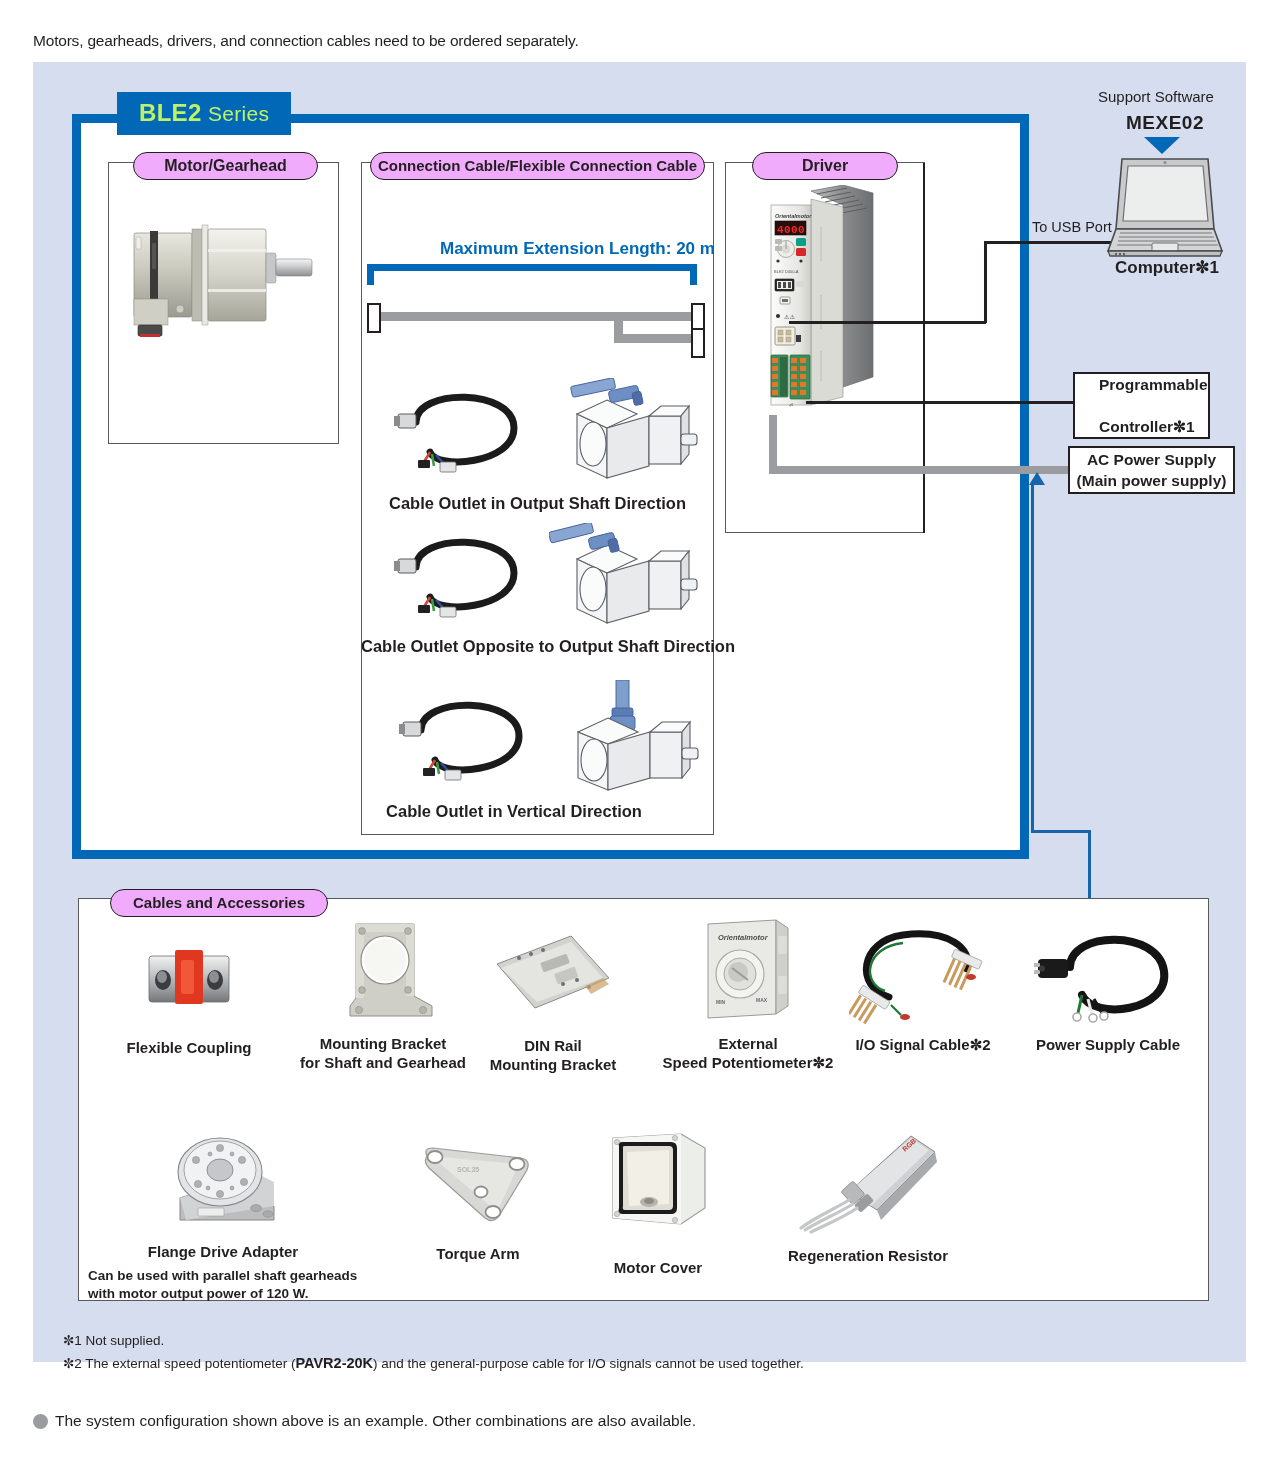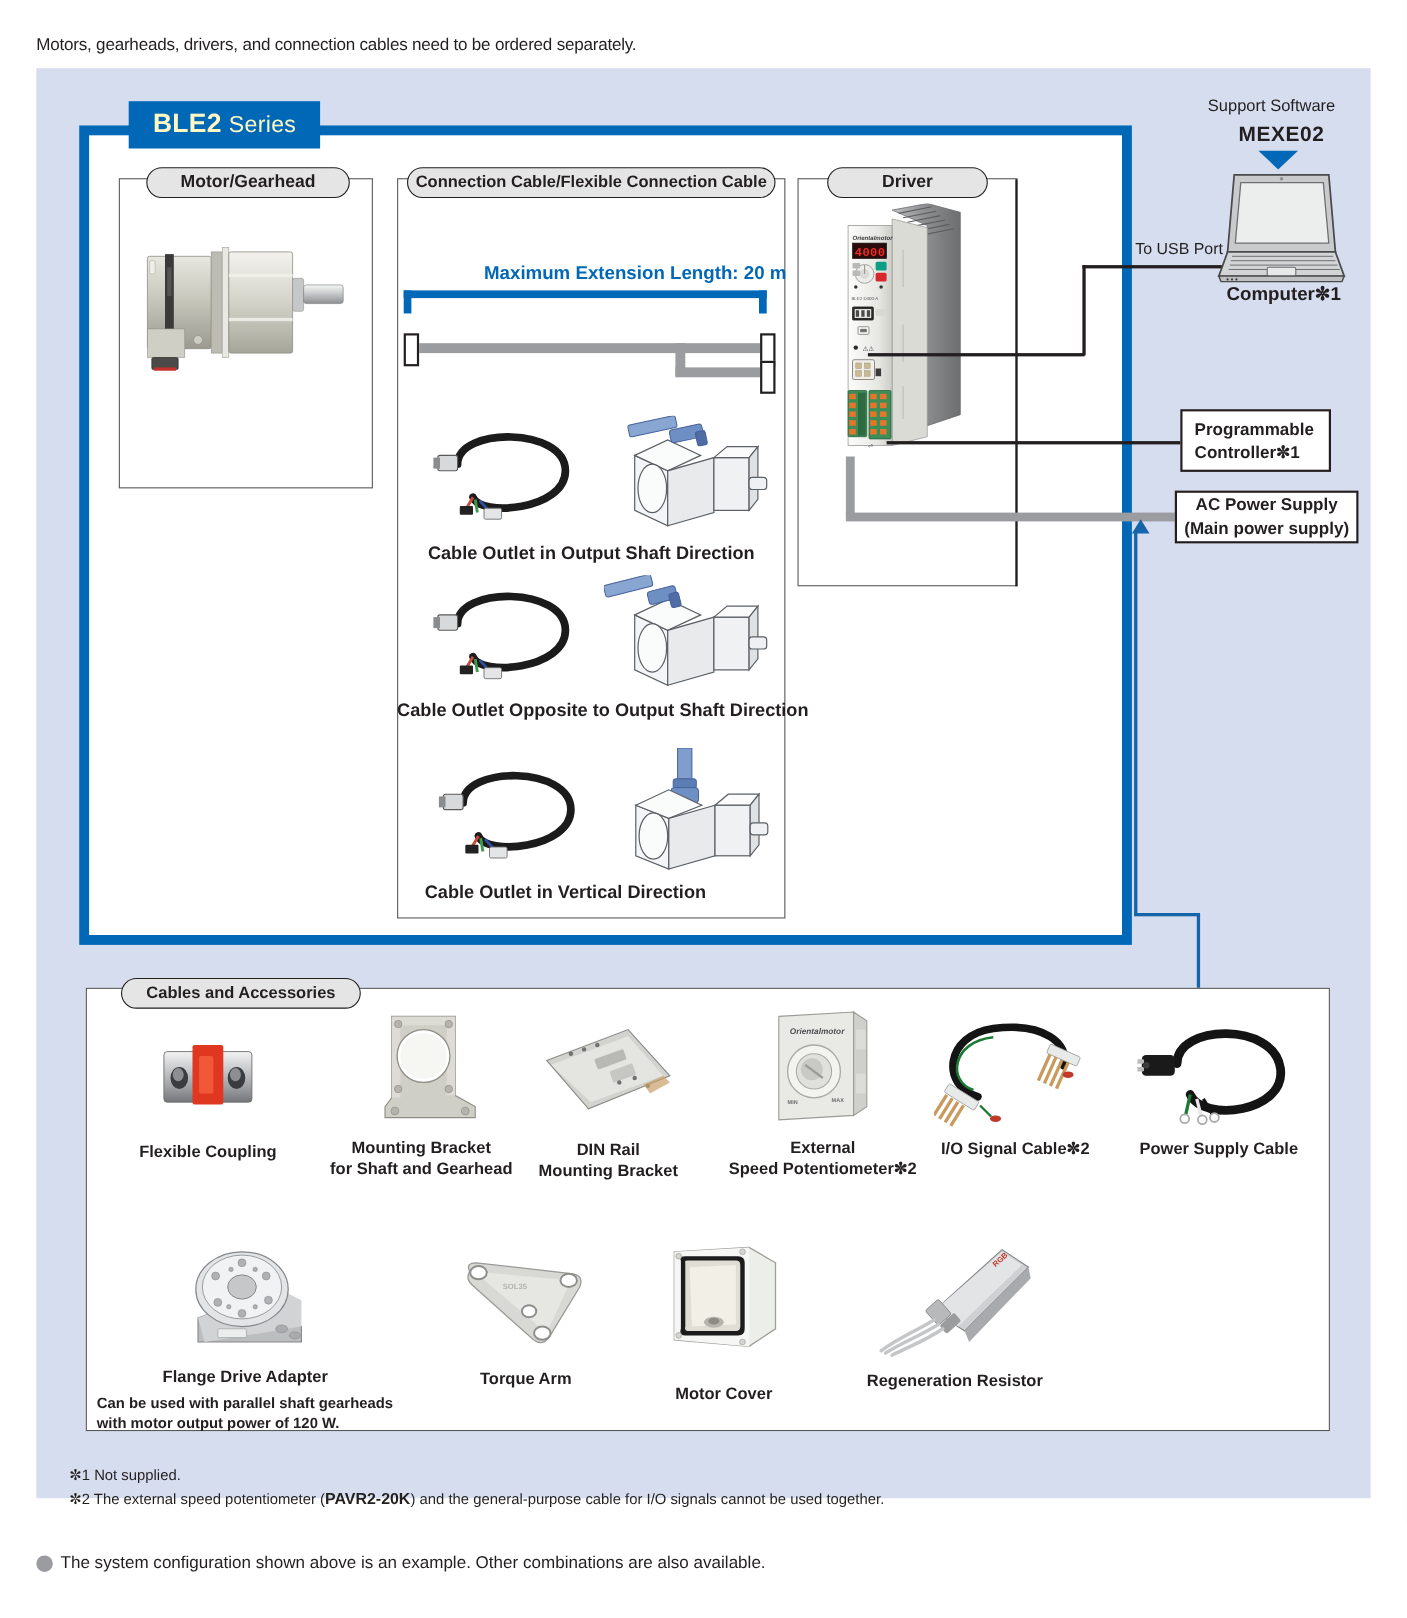--- a/index.html
+++ b/index.html
@@ -27,37 +27,37 @@
 
   
   #ble2-frame {
     position: absolute; left: 72px; top: 114px;
     width: 957px; height: 745px;
     border: 9px solid #0068b7;
     background: #ffffff;
   }
   #ble2-tab {
     position: absolute; left: 117px; top: 92px;
-    background: #0068b7; color: #fef9c3;
+    background: #0068b7; color: #bef264;
     padding: 7px 22px 8px 22px;
     font-size: 22px; letter-spacing: 0.3px;
     z-index: 5;
   }
   #ble2-tab .b1 { font-weight: bold; font-size: 24px; }
   #ble2-tab .b2 { font-weight: normal; font-size: 21px; }
 
   
   .panel-box {
     position: absolute;
     border: 1.5px solid #58595b;
     background: #ffffff;
   }
   .pill {
     position: absolute;
-    background: #e5e5e5;
+    background: #f0abfc;
     border: 1.8px solid #231f20;
     border-radius: 40px;
     font-size: 16px; font-weight: bold;
     color: #231f20;
     text-align: center;
     line-height: 26px;
     height: 28px;
     white-space: nowrap;
     z-index: 4;
   }
@@ -107,21 +107,21 @@
   
   .side-box {
     position: absolute; background: #ffffff;
     border: 2px solid #231f20;
     font-size: 15.5px; font-weight: bold; color: #231f20;
     text-align: center;
     display: flex; flex-direction: column;
     align-items: center; justify-content: center;
     line-height: 21px;
   }
-  #plc-box { left: 1073px; top: 372px; width: 137px; height: 57px; align-items:flex-start; padding-left:11px; }
+  #plc-box { left: 1073px; top: 372px; width: 137px; height: 67px; align-items:flex-start; padding-left:24px;justify-content:space-between; }
   #plc-box span { text-align: left; }
   #ac-box  { left: 1068px; top: 446px; width: 167px; height: 48px; }
 
   #usb-port-label {
     position: absolute; left: 1032px; top: 219px;
     font-size: 14.5px; color: #231f20; white-space: nowrap;
   }
 
   
   #support-label {

